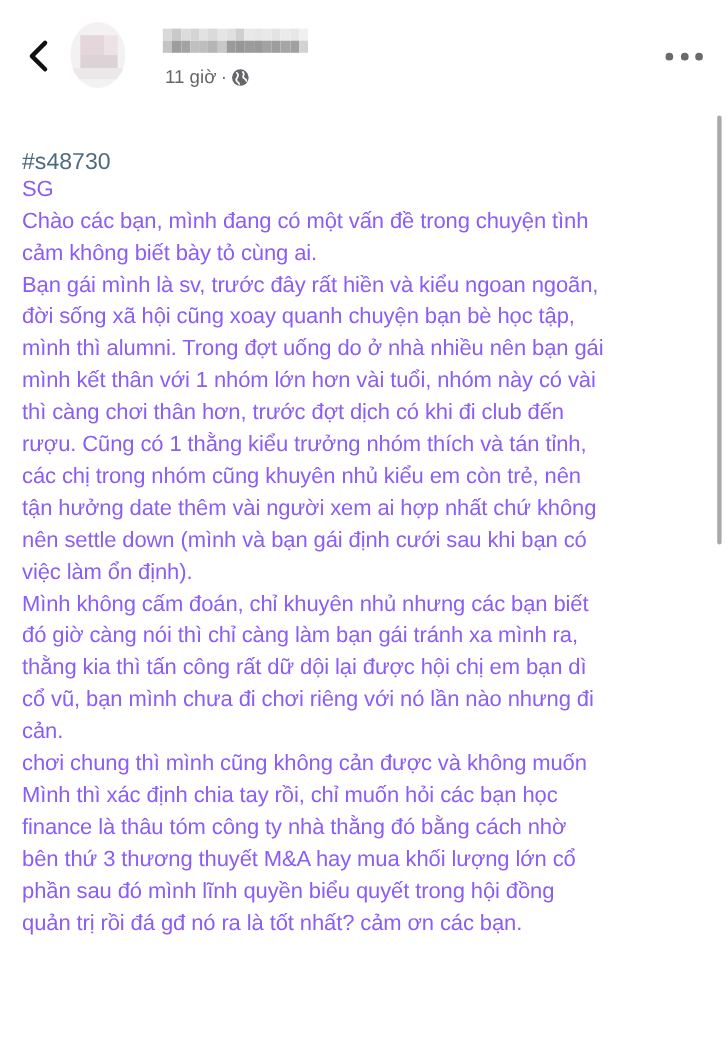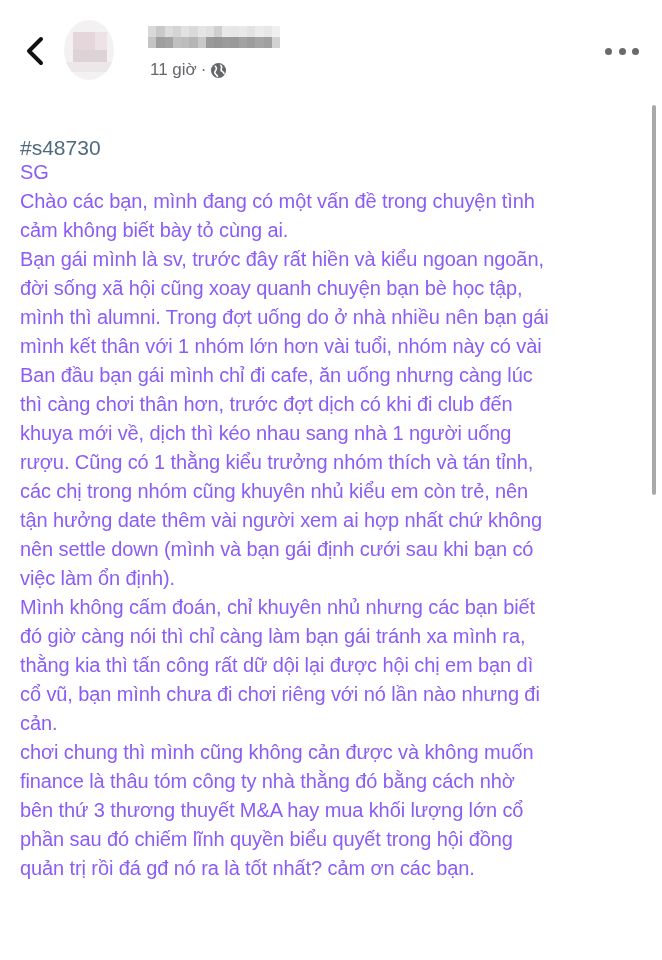--- a/index.html
+++ b/index.html
@@ -183,33 +183,32 @@
 </div>
 
 <div class="body-lines">
   <div class="line">SG</div>
   <div class="line">Chào các bạn, mình đang có một vấn đề trong chuyện tình</div>
   <div class="line">cảm không biết bày tỏ cùng ai.</div>
   <div class="line">Bạn gái mình là sv, trước đây rất hiền và kiểu ngoan ngoãn,</div>
   <div class="line">đời sống xã hội cũng xoay quanh chuyện bạn bè học tập,</div>
   <div class="line">mình thì alumni. Trong đợt uống do ở nhà nhiều nên bạn gái</div>
   <div class="line">mình kết thân với 1 nhóm lớn hơn vài tuổi, nhóm này có vài</div>
-  <div class="line">Ban đầu bạn gái mình chỉ đi cafe, ăn uống nhưng càng lúc</div>
   <div class="line">thì càng chơi thân hơn, trước đợt dịch có khi đi club đến</div>
-  <div class="line">khuya mới về, dịch thì kéo nhau sang nhà 1 người uống</div>
   <div class="line">rượu. Cũng có 1 thằng kiểu trưởng nhóm thích và tán tỉnh,</div>
   <div class="line">các chị trong nhóm cũng khuyên nhủ kiểu em còn trẻ, nên</div>
   <div class="line">tận hưởng date thêm vài người xem ai hợp nhất chứ không</div>
   <div class="line">nên settle down (mình và bạn gái định cưới sau khi bạn có</div>
   <div class="line">việc làm ổn định).</div>
   <div class="line">Mình không cấm đoán, chỉ khuyên nhủ nhưng các bạn biết</div>
   <div class="line">đó giờ càng nói thì chỉ càng làm bạn gái tránh xa mình ra,</div>
   <div class="line">thằng kia thì tấn công rất dữ dội lại được hội chị em bạn dì</div>
   <div class="line">cổ vũ, bạn mình chưa đi chơi riêng với nó lần nào nhưng đi</div>
   <div class="line">cản.</div>
   <div class="line">chơi chung thì mình cũng không cản được và không muốn</div>
+  <div class="line">Mình thì xác định chia tay rồi, chỉ muốn hỏi các bạn học</div>
   <div class="line">finance là thâu tóm công ty nhà thằng đó bằng cách nhờ</div>
   <div class="line">bên thứ 3 thương thuyết M&amp;A hay mua khối lượng lớn cổ</div>
-  <div class="line">phần sau đó chiếm lĩnh quyền biểu quyết trong hội đồng</div>
+  <div class="line">phần sau đó mình lĩnh quyền biểu quyết trong hội đồng</div>
   <div class="line">quản trị rồi đá gđ nó ra là tốt nhất? cảm ơn các bạn.</div>
 </div>
 
 <div class="scrollbar"></div>
 
 </body></html>

